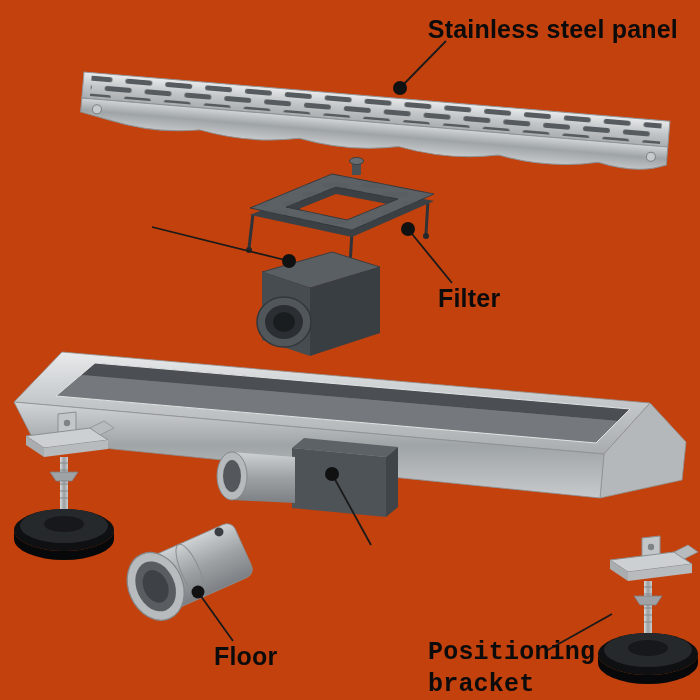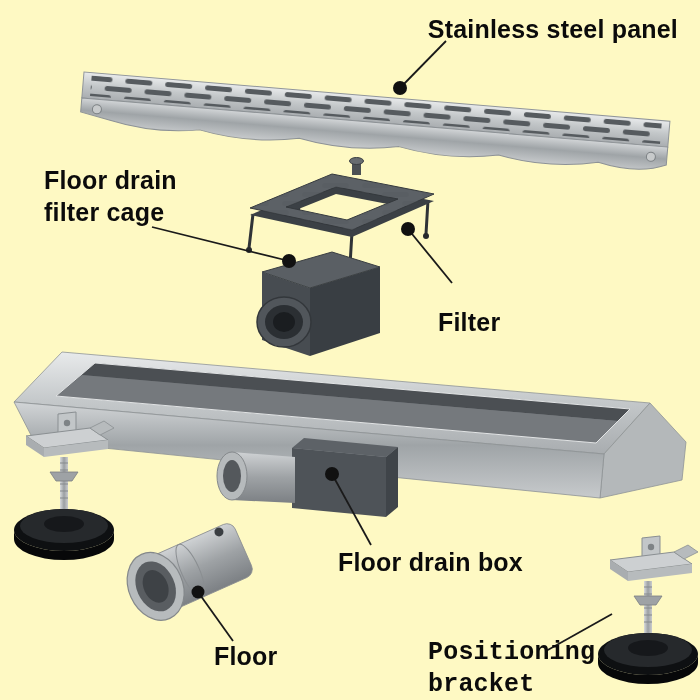--- a/index.html
+++ b/index.html
@@ -1,17 +1,17 @@
 <!DOCTYPE html>
 <html><head>
 <meta charset="utf-8">
 <style>
   html,body{margin:0;padding:0;background:#fff;}
   .stage{
-    position:relative;width:700px;height:700px;background:#fef9c3;
+    position:relative;width:700px;height:700px;background:#c2410c;
     font-family:"Liberation Sans", sans-serif;overflow:hidden;
   }
   .stage svg{position:absolute;left:0;top:0;}
   .callout-label{
     position:absolute;color:#0b0b0b;font-weight:700;font-size:25px;
     line-height:1.28;letter-spacing:.2px;
   }
   .nowrap{white-space:nowrap;}
 </style>
 </head>
@@ -143,23 +143,21 @@
     <circle cx="400" cy="88" r="7"></circle>
     <circle cx="289" cy="261" r="7"></circle>
     <circle cx="408" cy="229" r="7"></circle>
     <circle cx="332" cy="474" r="7"></circle>
     <circle cx="198" cy="592" r="6.5"></circle>
   </g>
 </svg>
 
 <div class="callout-label nowrap" style="right:22px;top:13px;">Stainless steel panel</div>
 
-<div class="callout-label" style="left:44px;top:164px;width:182px;">Floor drain filter cage</div>
 
-<div class="callout-label nowrap" style="left:438px;top:282px;margin-top:24px;">Filter</div>
+<div class="callout-label nowrap" style="left:438px;top:282px;">Filter</div>
 
-<div class="callout-label nowrap" style="left:338px;top:546px;">Floor drain box</div>
 
 <div class="callout-label nowrap" style="left:214px;top:640px;">Floor</div>
 
 <div class="callout-label" style="left:428px;top:637px;width:216px;font-family:Liberation Mono, monospace;">Positioning bracket</div>
 
 </div>
 
 </body></html>

